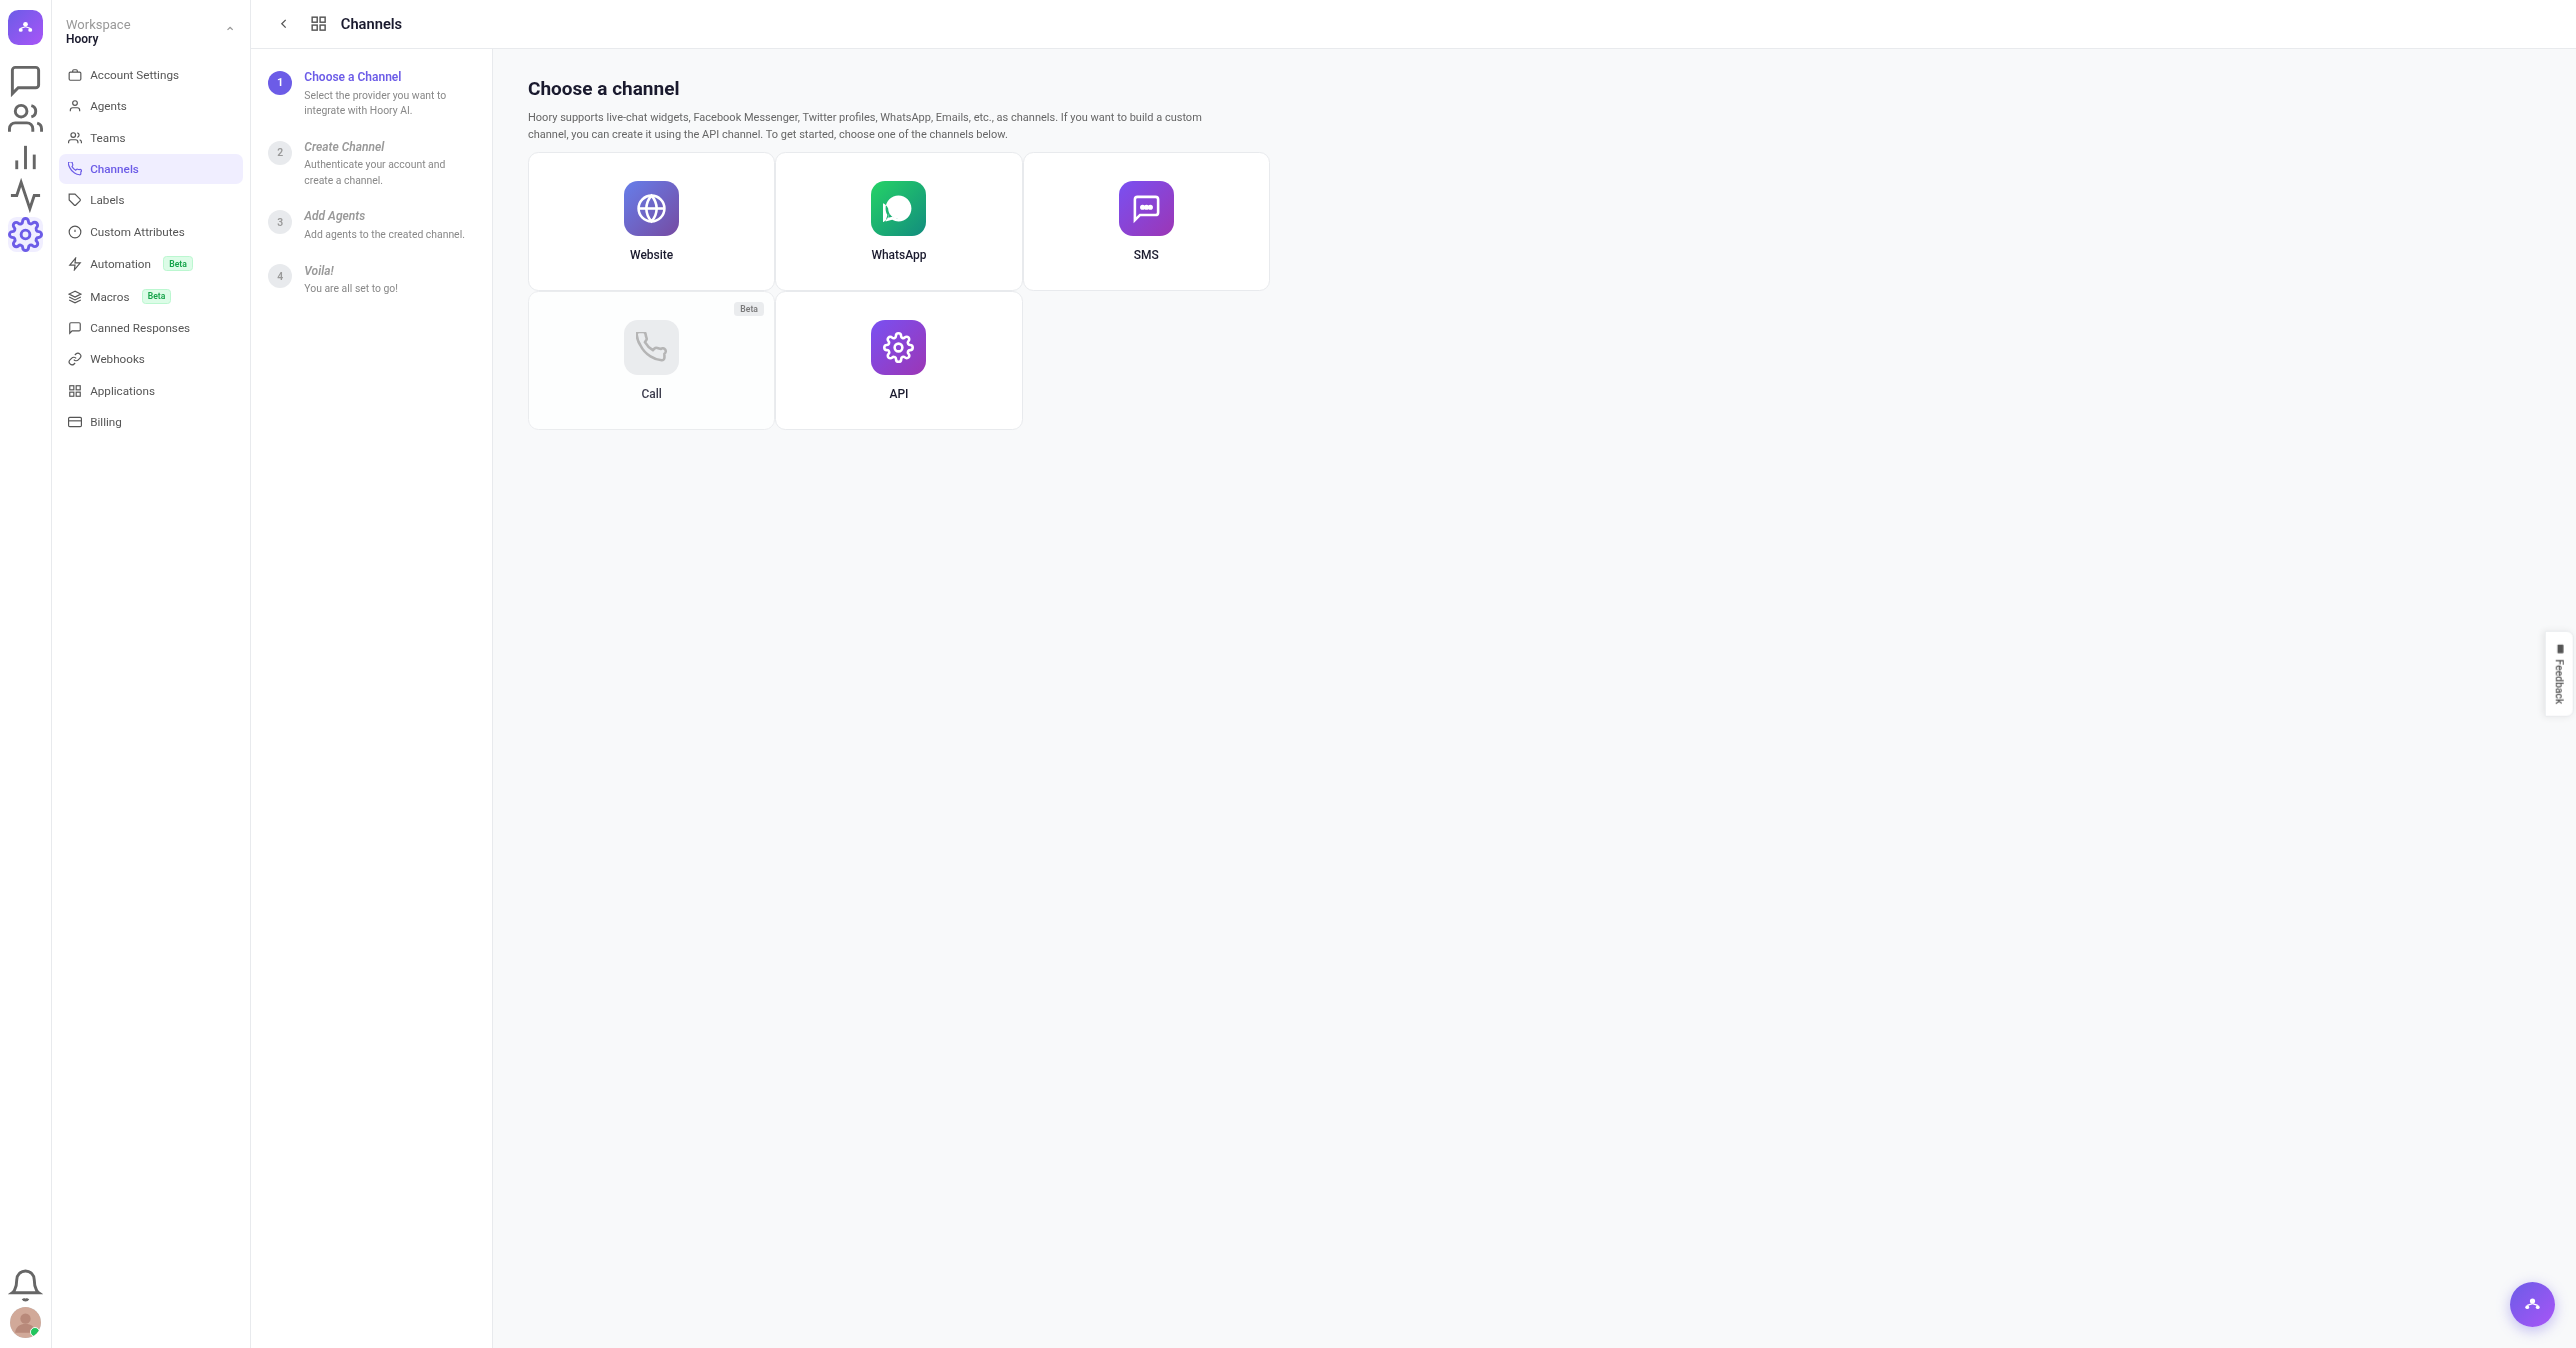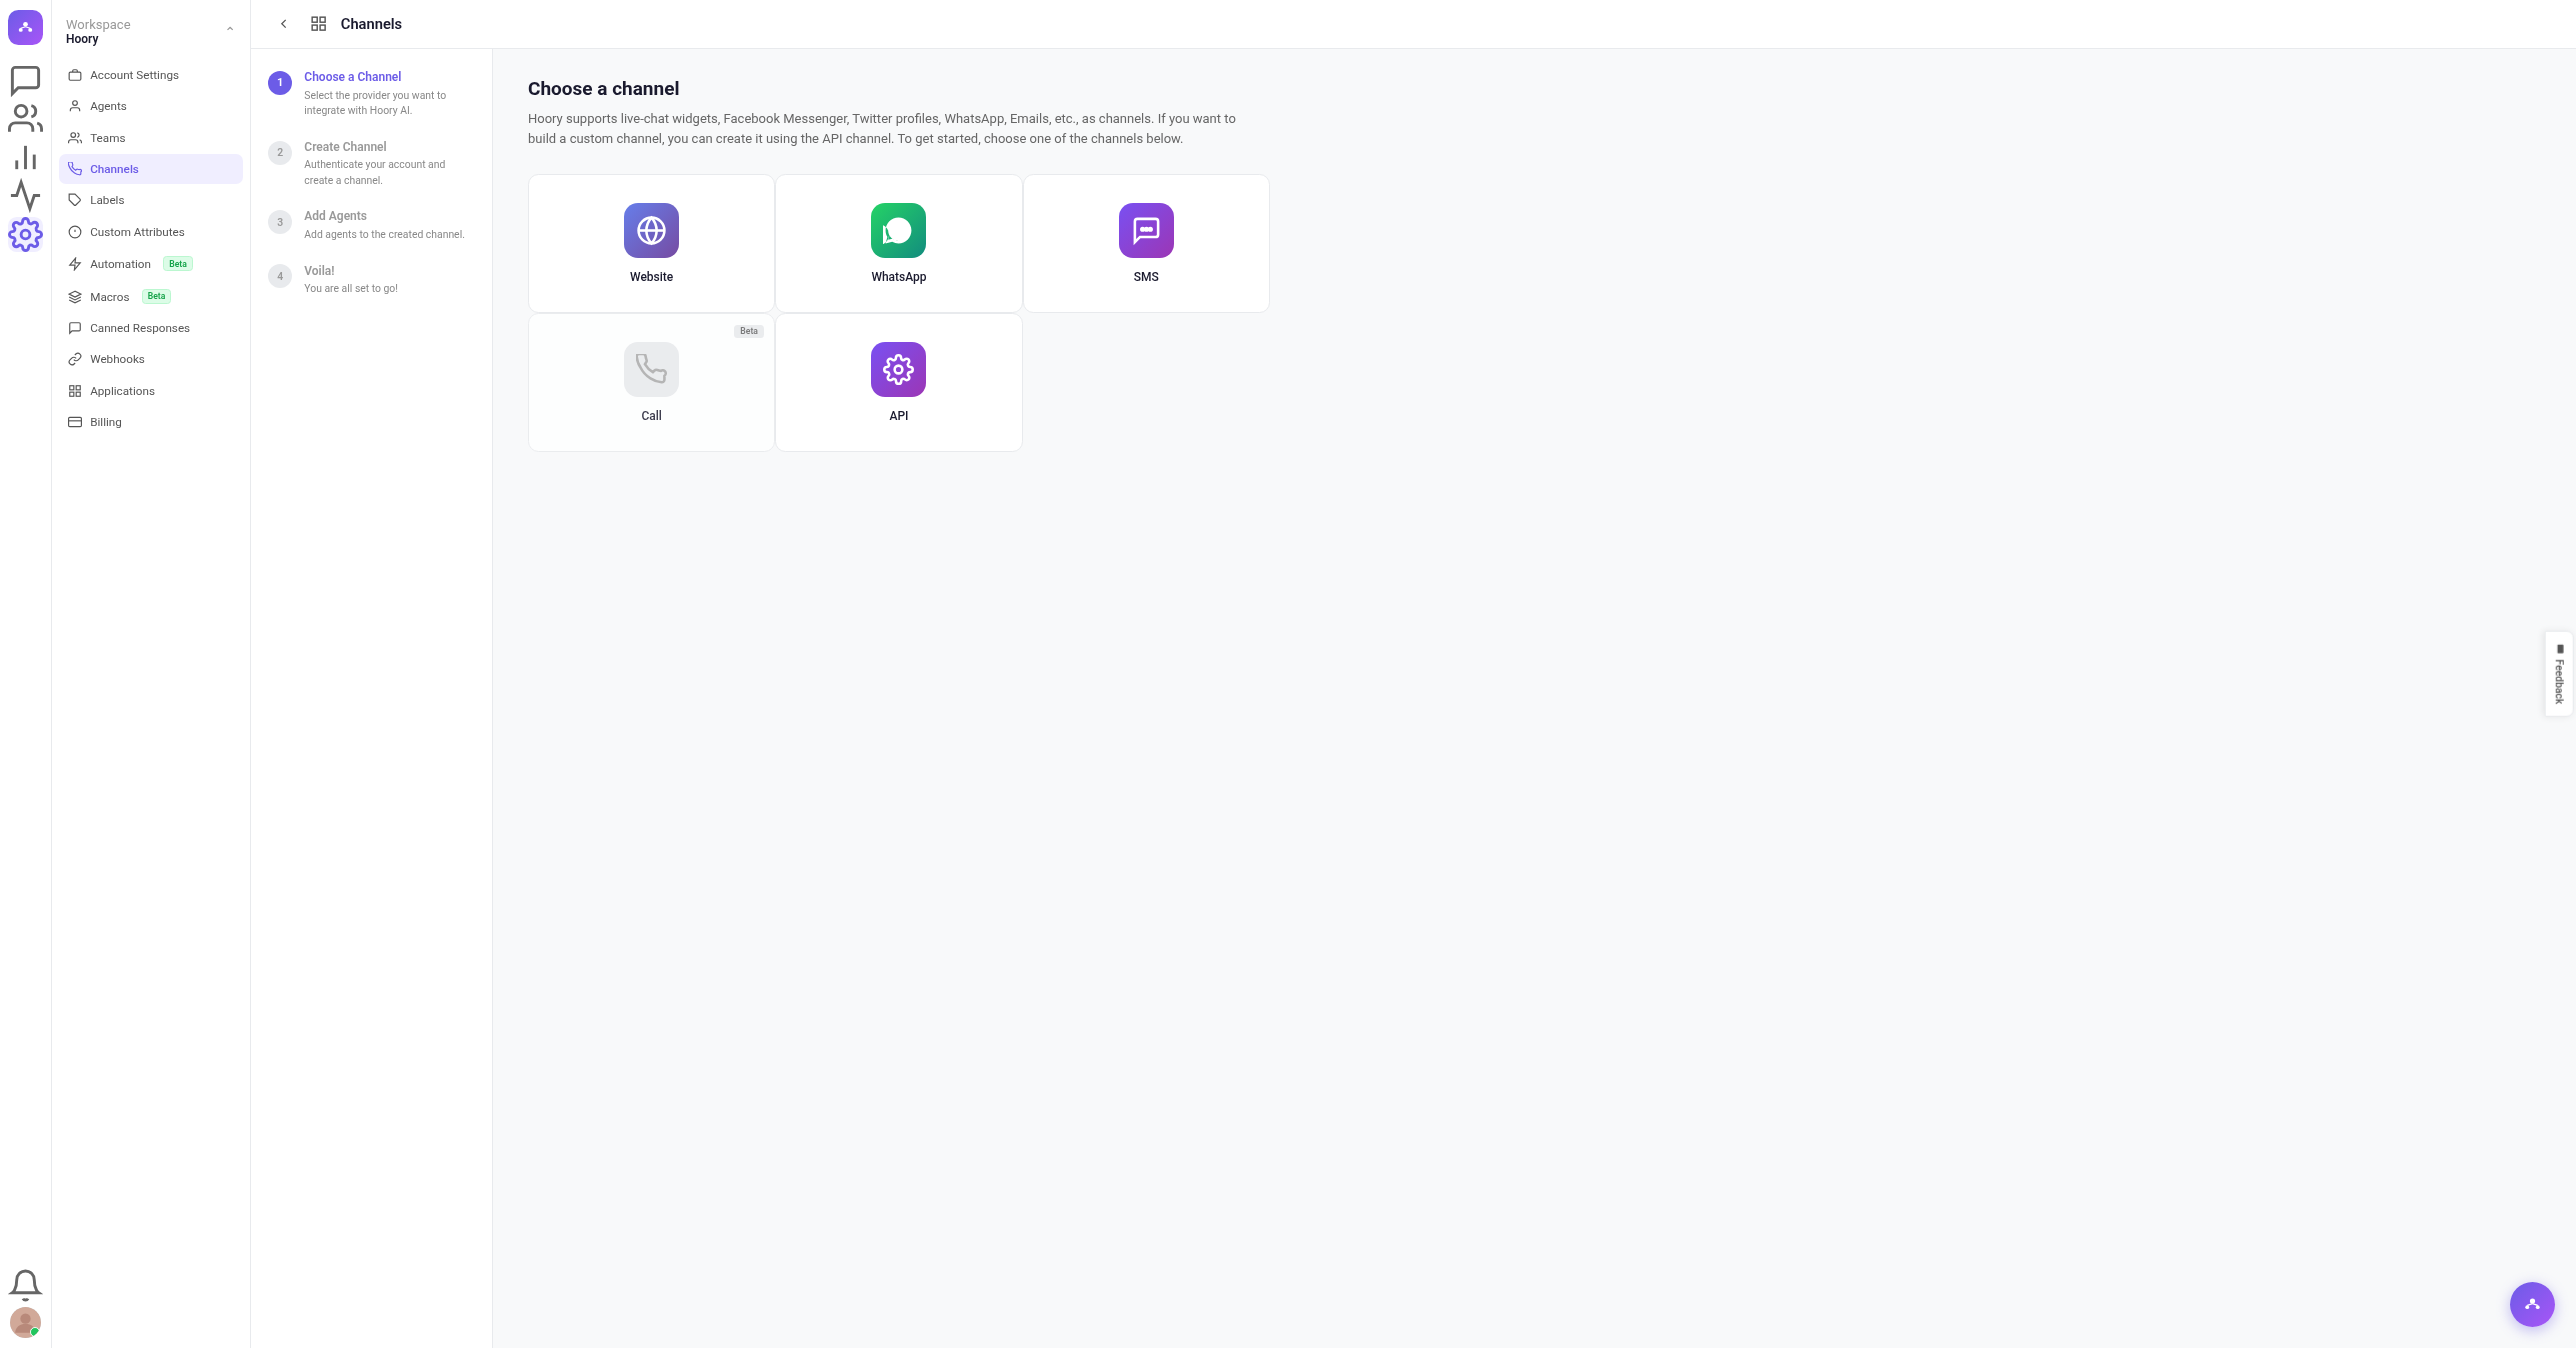--- a/index.html
+++ b/index.html
@@ -183,41 +183,41 @@
       font-size: 11.2px;
       font-weight: 600;
       flex-shrink: 0;
       margin-top: 0.9px;
     }
     .step-number.active { background: #6c5ce7; color: #fff; }
     .step-number.inactive { background: #e8eaed; color: #999; font-size: 10.4px; }
     .step-content { flex: 1; }
     .step-title { font-size: 12px; font-weight: 600; margin-bottom: 3.5px; }
     .step-title.active { color: #6c5ce7; }
-    .step-title.inactive { color: #999; }
+    .step-title.inactive { color: #999; font-style: italic; }
     .step-desc { font-size: 10.4px; color: #888; line-height: 1.5; }
 
     
     .content-area {
       flex: 1;
       overflow-y: auto;
       padding: 28px 35px;
     }
     .content-title {
       font-size: 19px;
       font-weight: 700;
       color: #1a1a2e;
       margin-bottom: 8.6px;
     }
     .content-desc {
-      font-size: 13px;
+      font-size: 11px;
       color: #666;
       line-height: 1.6;
       max-width: 708px;
-      margin-bottom: 24px;
+      margin-bottom: 8px;
     }
 
     
     .channel-grid {
       display: grid;
       grid-template-columns: repeat(3, 1fr);
       max-width: 742px;
     }
     .channel-card {
       background: #fff;

